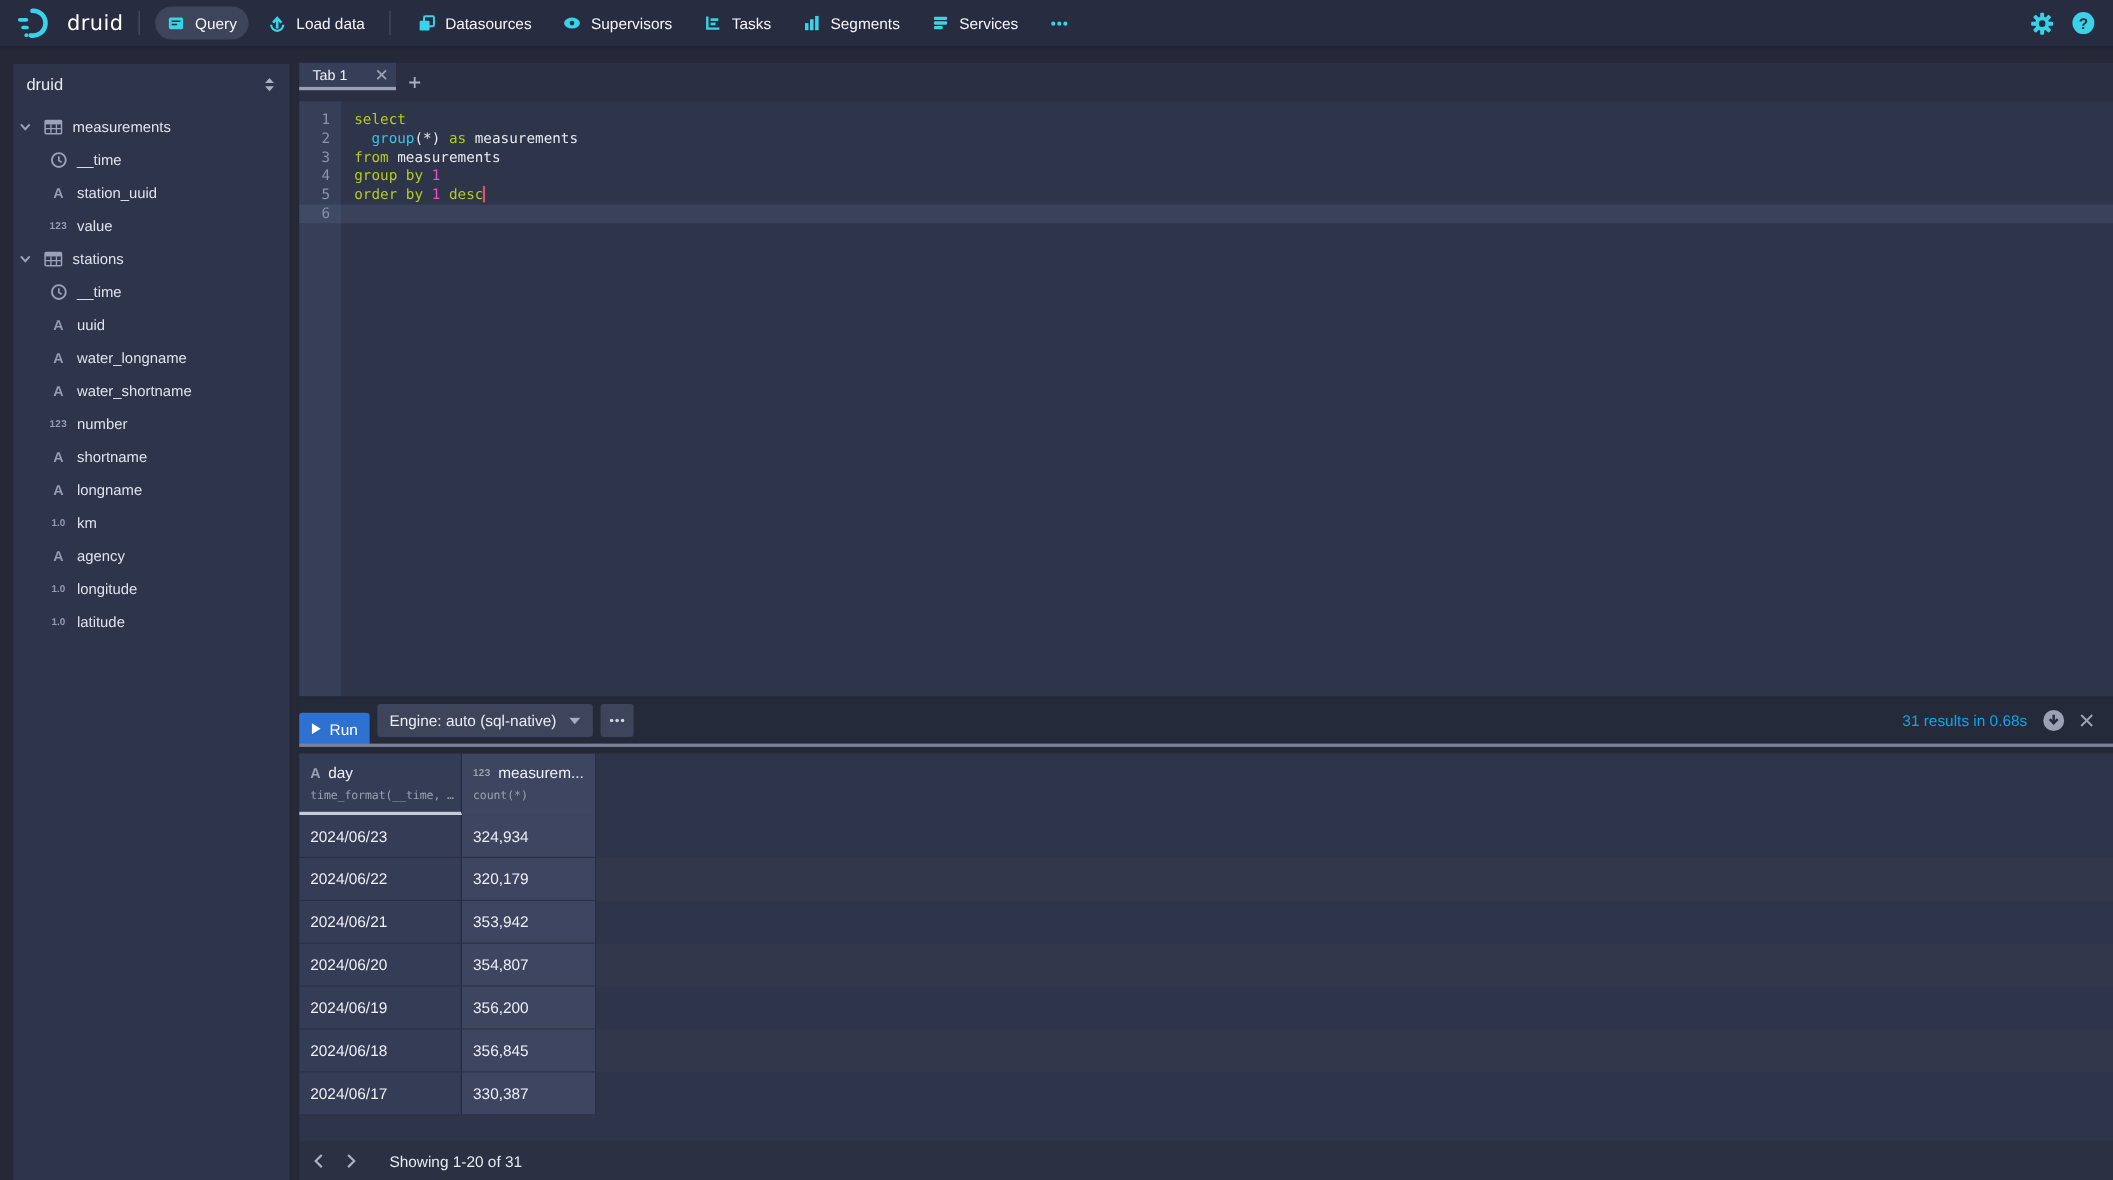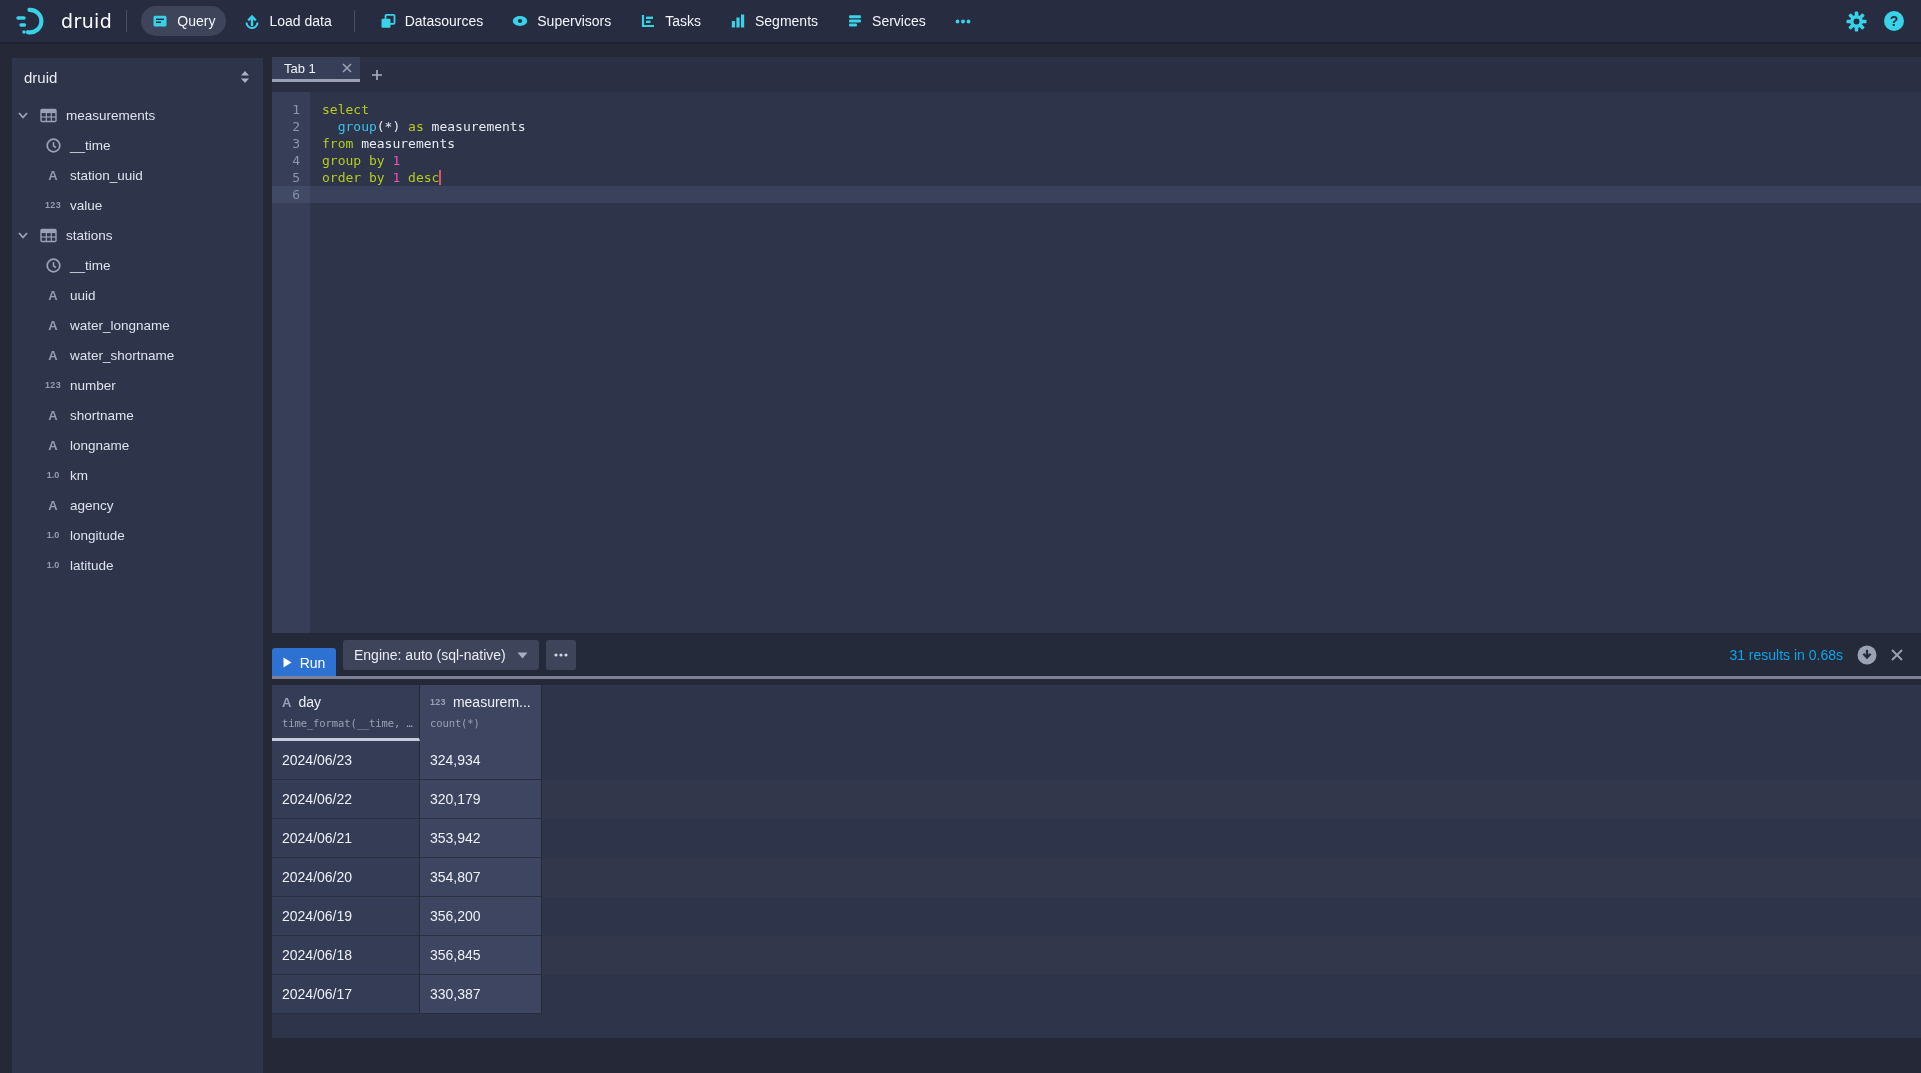--- a/index.html
+++ b/index.html
@@ -427,13 +427,26 @@
           <div class="td td1">2024/06/18</div>
           <div class="td td2">356,845</div>
         </div>
         <div class="tr">
           <div class="td td1">2024/06/17</div>
           <div class="td td2">330,387</div>
         </div>
       </div>
   </div>
 
+  <div class="pagination">
+    <span class="pg-btn">
+      <svg width="9" height="13" viewBox="0 0 9 13">
+          <path d="M7.5 1 L2 6.5 L7.5 12" stroke="#aab1c3" stroke-width="2" fill="none"></path>
+        </svg>
+    </span>
+    <span class="pg-btn">
+      <svg width="9" height="13" viewBox="0 0 9 13">
+          <path d="M1.5 1 L7 6.5 L1.5 12" stroke="#aab1c3" stroke-width="2" fill="none"></path>
+        </svg>
+    </span>
+    <span class="pg-label">Showing 1-20 of 31</span>
+  </div>
 </div>
 
 </body></html>

